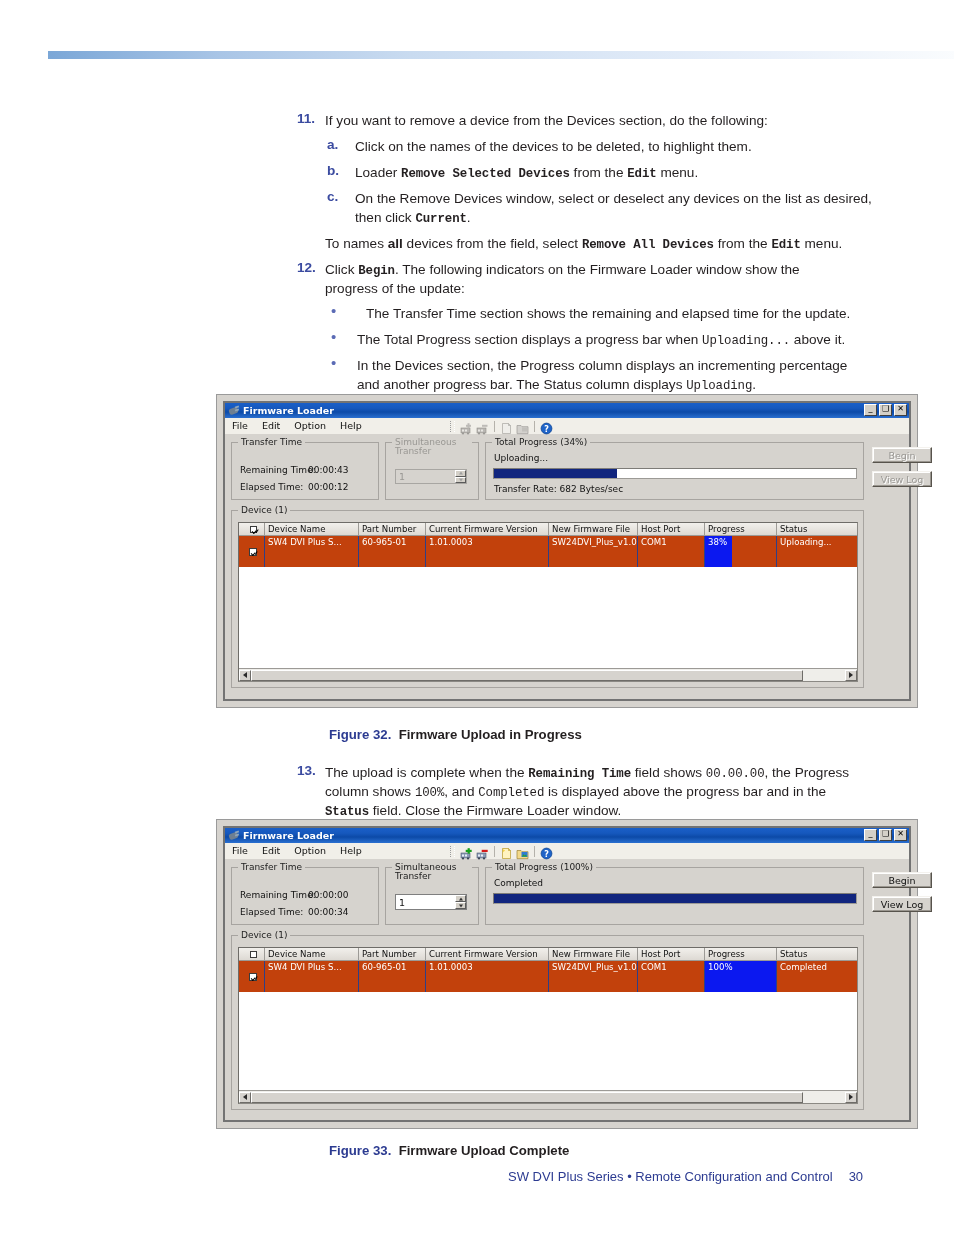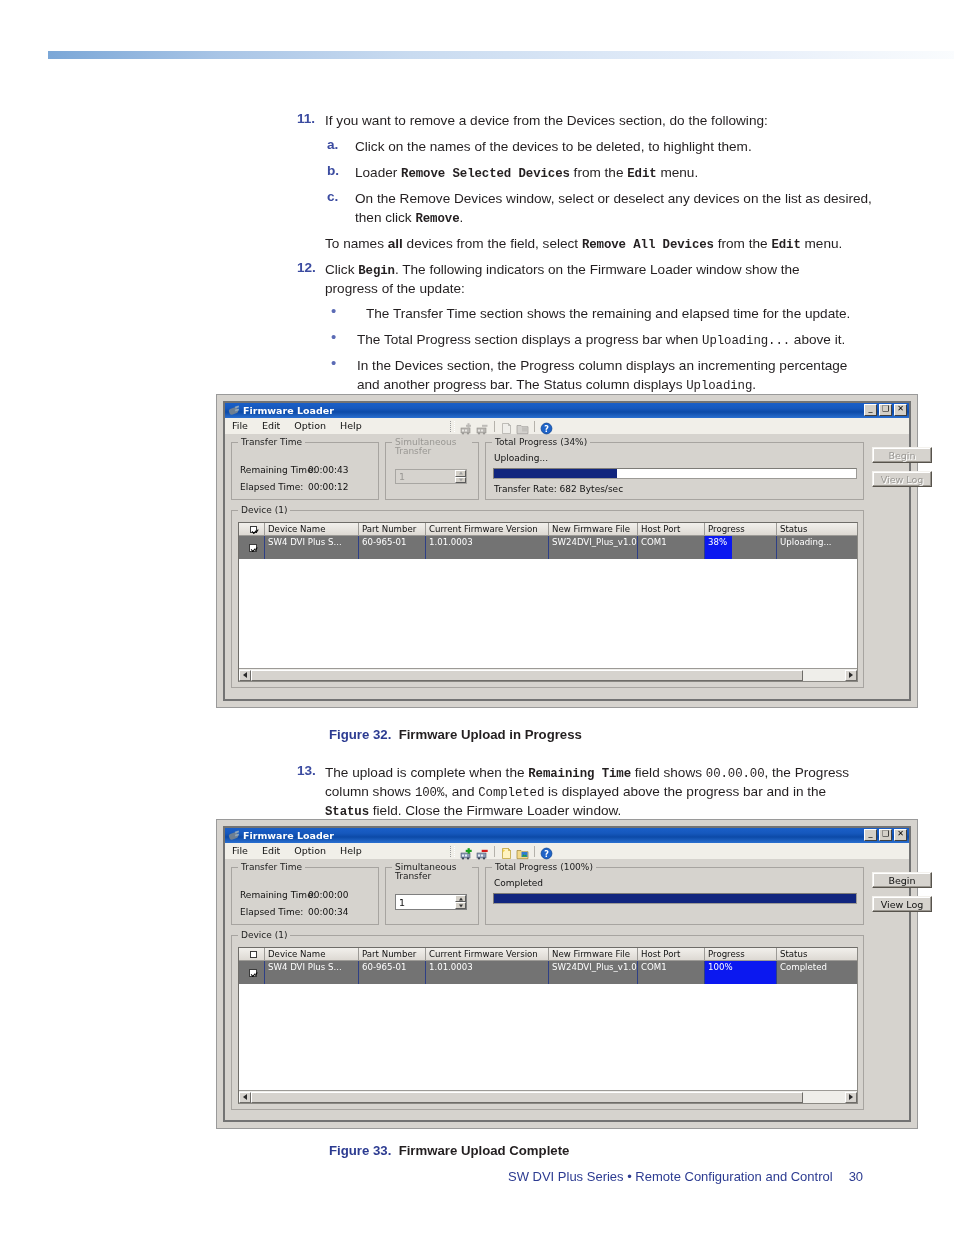--- a/index.html
+++ b/index.html
@@ -127,21 +127,21 @@
     position:absolute;background:#fff;border:1px solid #8b8984;box-sizing:border-box;
     border-top-color:#6e6c68;border-left-color:#6e6c68;
     overflow:hidden;
   }
   .lhead{display:flex;height:12px;background:#d6d3ce;border-bottom:1px solid #9c9a96;}
   .lhead .hc{
     font-size:8.6px;line-height:12px;color:#111;padding-left:3px;
     border-right:1px solid #9c9a96;box-sizing:border-box;white-space:nowrap;overflow:hidden;
     background:linear-gradient(to bottom,#f2f0ec,#ddd9d3);
   }
-  .lrow{display:flex;height:23px;background:#737373;color:#fff;}
+  .lrow{display:flex;height:31px;background:#c2410c;color:#fff;}
   .lrow .rc{
     font-size:8.6px;line-height:13px;padding-left:3px;box-sizing:border-box;
     white-space:nowrap;overflow:hidden;border-right:1px solid #2e3f86;
   }
   .chkcell{display:flex;align-items:center;justify-content:center;}
   .chk{
     width:8px;height:8px;background:#fff;border:1px solid #3b3b3b;box-sizing:border-box;
     position:relative;
   }
   .chk.on::after{
@@ -185,21 +185,21 @@
     <div class="step" style="left:277px;top:111px;width:620px;">If you want to remove a device from the Devices section, do the following:</div>
 
     <div class="alpha" style="left:279px;top:137px;">a.</div>
     <div class="step" style="left:307px;top:137px;width:600px;">Click on the names of the devices to be deleted, to highlight them.</div>
 
     <div class="alpha" style="left:279px;top:163px;">b.</div>
     <div class="step" style="left:307px;top:163px;width:600px;"><span>Loader </span><span class="mono">Remove Selected Devices</span><span> from the </span><span class="mono">Edit</span><span> menu.</span></div>
 
     <div class="alpha" style="left:279px;top:189px;">c.</div>
     <div class="step" style="left:307px;top:189px;width:590px;">On the Remove Devices window, select or deselect any devices on the list as desired,</div>
-    <div class="step" style="left:307px;top:208px;width:590px;"><span>then click </span><span class="mono">Remove</span><span>.</span></div>
+    <div class="step" style="left:307px;top:208px;width:590px;"><span>then click </span><span class="mono">Current</span><span>.</span></div>
 
     <div class="step" style="left:277px;top:234px;width:610px;"><span>To names </span><b class="bd">all</b><span> devices from the field, select </span><span class="mono">Remove All Devices</span><span> from the </span><span class="mono">Edit</span><span> menu.</span></div>
 
     <div class="num" style="left:249px;top:260px;">12.</div>
     <div class="step" style="left:277px;top:260px;width:610px;"><span>Click </span><span class="mono">Begin</span><span>. The following indicators on the Firmware Loader window show the</span></div>
     <div class="step" style="left:277px;top:279px;width:610px;">progress of the update:</div>
 
     <div class="bullet" style="left:283px;top:304px;">•</div>
     <div class="step" style="left:318px;top:304px;width:590px;">The Transfer Time section shows the remaining and elapsed time for the update.</div>
 

